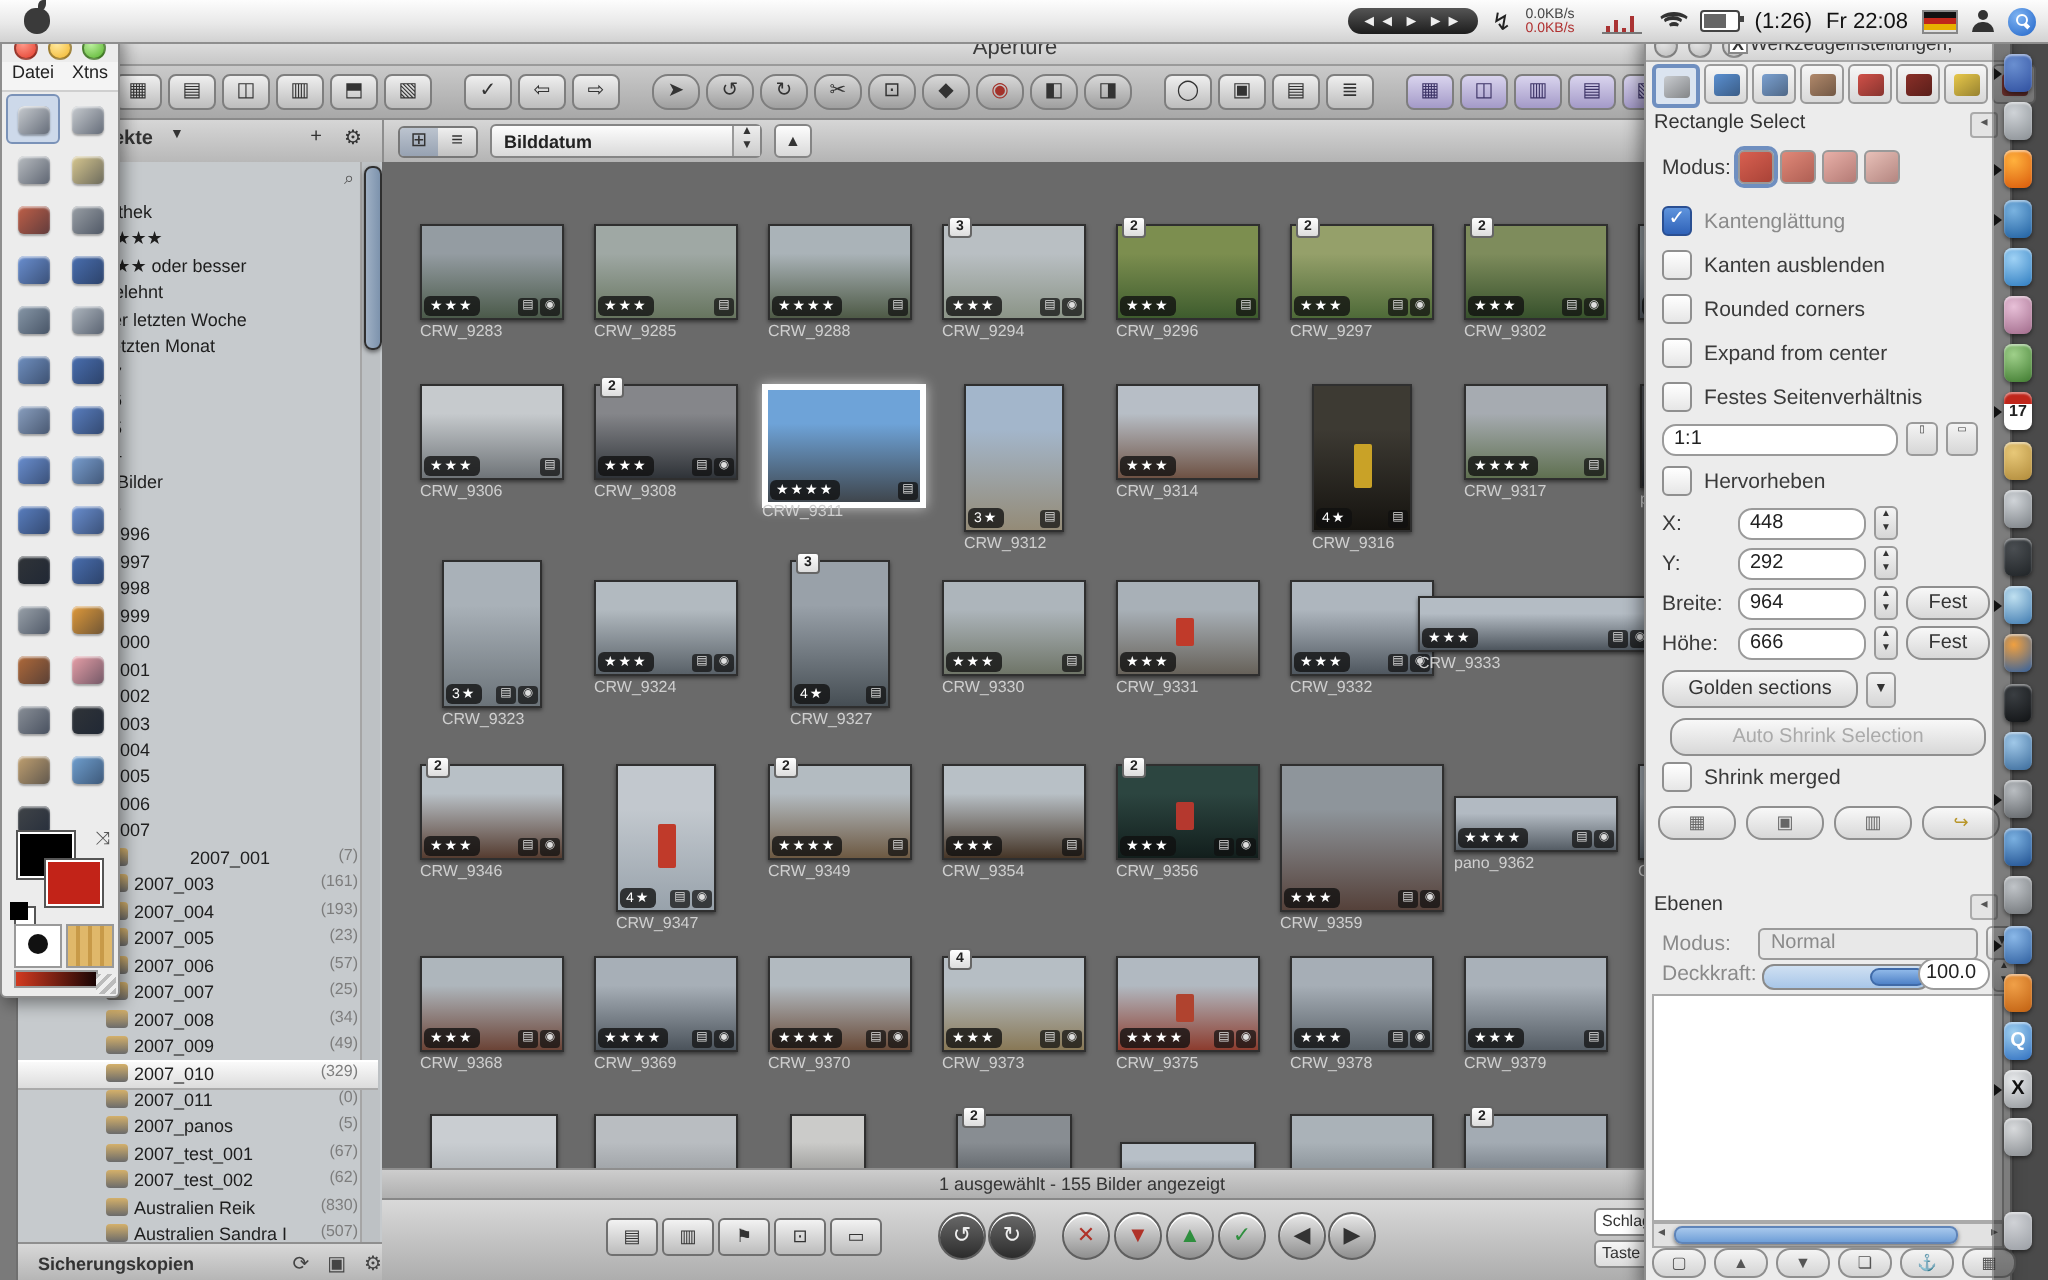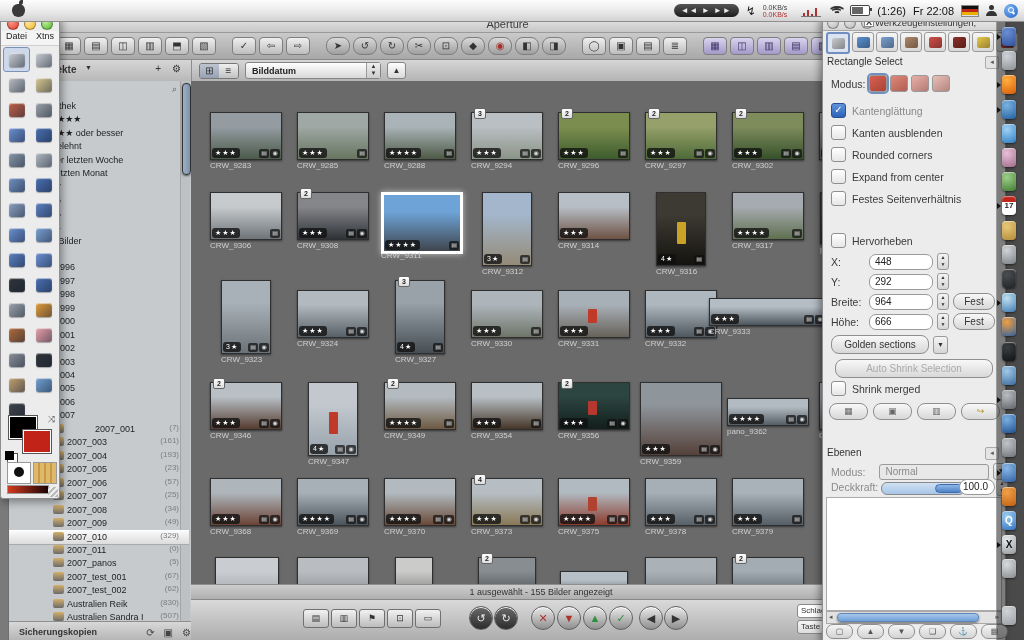--- a/index.html
+++ b/index.html
@@ -1025,20 +1025,25 @@
         <div class="chkrow" style="top: 176px;">
           <div class="chk"></div>
           <div>Festes Seitenverhältnis</div>
         </div>
         <div class="chkrow" style="top: 218px;">
           <div class="chk"></div>
           <div>Hervorheben</div>
         </div>
       </div>
 
+    <div class="fieldrow" style="top:196px;">
+      <span class="inp" style="width:106px;">1:1</span>
+      <span class="spin" style="width:14px;">▯</span>
+      <span class="spin" style="width:14px;">▭</span>
+    </div>
 
     <div id="num-fields">
         <div class="fieldrow" style="top: 238px;">
           <div style="width: 34px;">X:</div>
           <div class="inp" style="width: 52px;">448</div>
           <div class="spin">▲<br>▼</div>
         </div>
         <div class="fieldrow" style="top: 258px;">
           <div style="width: 34px;">Y:</div>
           <div class="inp" style="width: 52px;">292</div>

